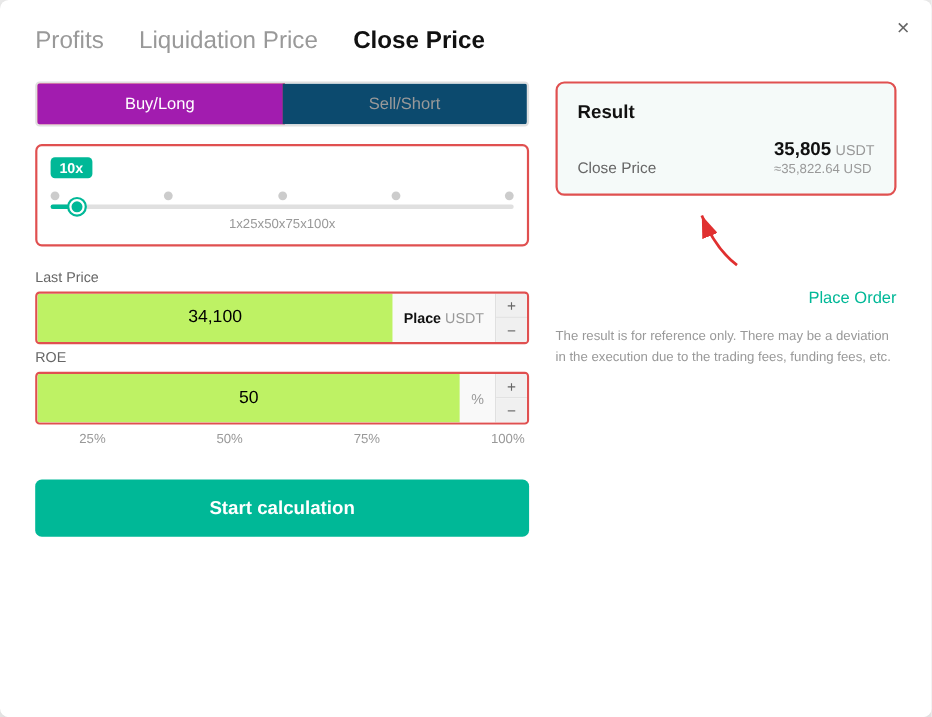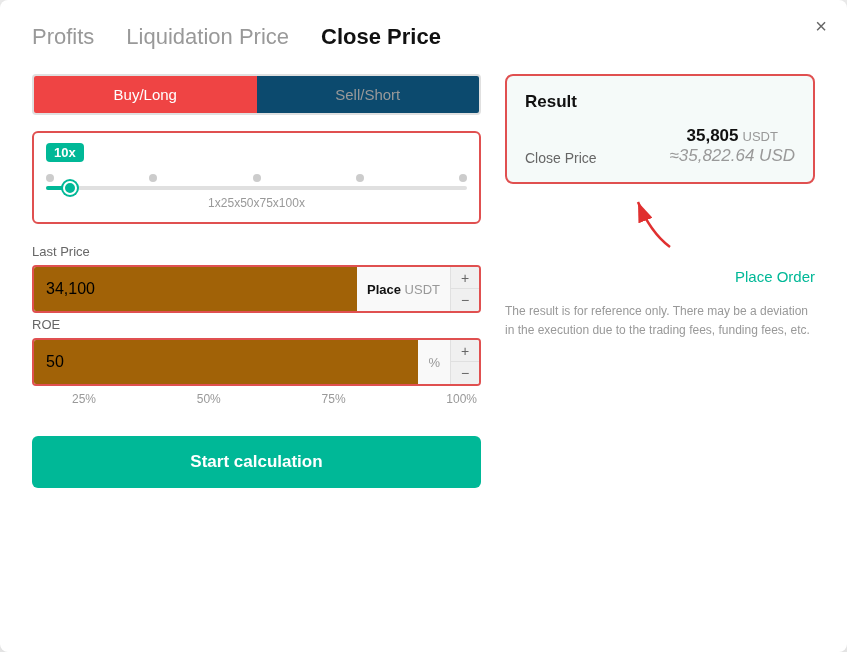--- a/index.html
+++ b/index.html
@@ -72,21 +72,21 @@
       flex: 1;
       padding: 10px;
       text-align: center;
       cursor: pointer;
       font-size: 15px;
       font-weight: 500;
       border: none;
       background: none;
     }
     .toggle-btn.active-buy {
-      background: #ef4444;
+      background: #a21caf;
       color: #fff;
       border: 2px solid #e05050;
       margin: -2px;
     }
     .toggle-btn.inactive {
       color: #999;
       background: #0c4a6e;
     }
     
     .leverage-section {
@@ -165,21 +165,22 @@
       border-radius: 4px;
       margin-bottom: 4px;
       overflow: hidden;
     }
     .input-field {
       flex: 1;
       border: none;
       padding: 10px 12px;
       font-size: 16px;
       outline: none;
-      background: #a16207;
+      background: #bef264;
+      text-align: center;
     }
     .input-suffix {
       display: flex;
       align-items: center;
       padding: 0 10px;
       font-size: 13px;
       color: #999;
       background: #f9f9f9;
       white-space: nowrap;
     }
@@ -256,37 +257,36 @@
     .result-row {
       display: flex;
       justify-content: space-between;
       align-items: flex-end;
     }
     .result-label {
       font-size: 14px;
       color: #666;
     }
     .result-values {
-      text-align: center;
+      text-align: left;
     }
     .result-main {
       font-size: 17px;
       font-weight: 700;
       color: #111;
     }
     .result-main span.unit {
       font-size: 13px;
       font-weight: 400;
       color: #999;
       margin-left: 4px;
     }
     .result-sub {
-      font-size: 17px;
-      color: #999;
-      font-style: italic;
+      font-size: 12px;
+      color: #999;
     }
     .place-order-link {
       text-align: right;
       margin-bottom: 8px;
     }
     .place-order-link a {
       color: #00b897;
       font-size: 15px;
       text-decoration: none;
       cursor: pointer;

